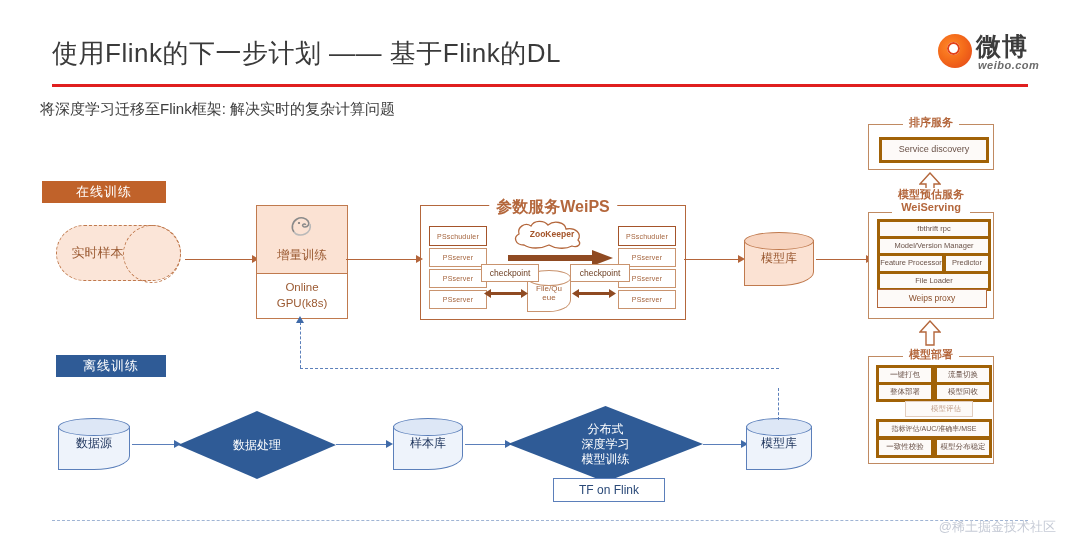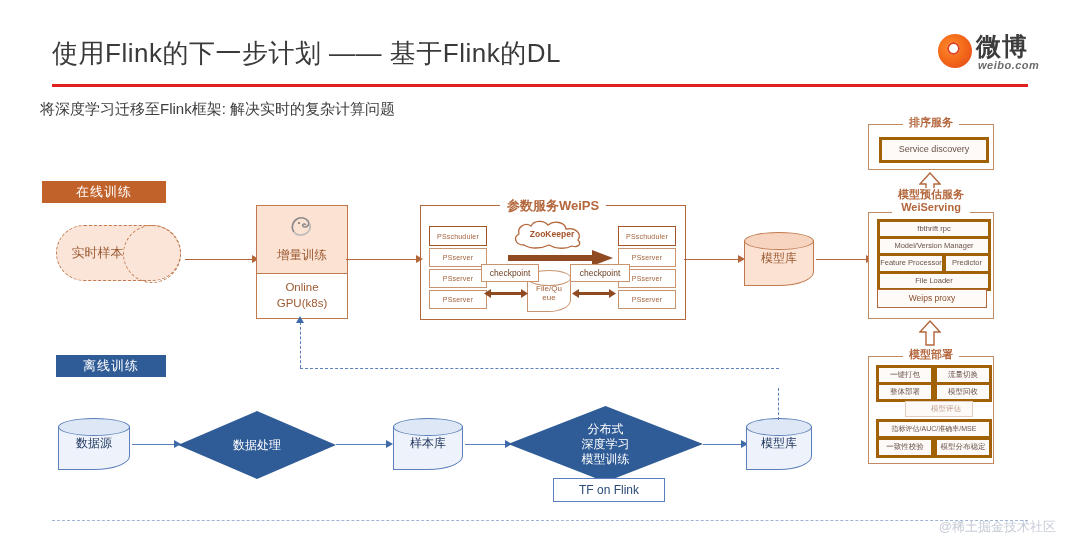--- a/index.html
+++ b/index.html
@@ -28,21 +28,21 @@
   .ctext{display:flex;align-items:center;justify-content:center;text-align:center;}
 
   .badge{display:flex;align-items:center;justify-content:center;color:#fff;
          font-size:13px;letter-spacing:1px;}
   .badge-on{background:#c0622a;}
   .badge-off{background:#2f5b96;text-align:right;}
   .box-o{border:1.4px solid #c07a4e;background:#fff;color:#9b5a32;}
   .box-o-fill{border:1.4px solid #c07a4e;background:#fbe2d3;color:#9b5a32;}
   .grp-o{border:1.6px solid #b4673c;background:transparent;}
   .grp-label{position:absolute;top:-9px;left:50%;transform:translateX(-50%);
-             background:#fff;padding:0 7px;color:#b4673c;font-size:13px;font-weight:bold;
+             background:#fff;padding:0 7px;color:#b4673c;font-size:16px;font-weight:bold;
              white-space:nowrap;}
 
   
   .cyl{position:absolute;}
   .cyl .body{position:absolute;left:0;right:0;top:8px;bottom:0;border-radius:0 0 50%/0 0 14px 14px;}
   .cyl .top{position:absolute;left:0;right:0;top:0;height:16px;border-radius:50%;}
   .cyl .lbl{position:absolute;inset:0;display:flex;align-items:center;justify-content:center;
             font-size:12px;text-align:center;line-height:1.15;}
 
   .cyl-b .body{border:1.3px solid #5b7fba;border-top:none;background:#eef3fb;}

